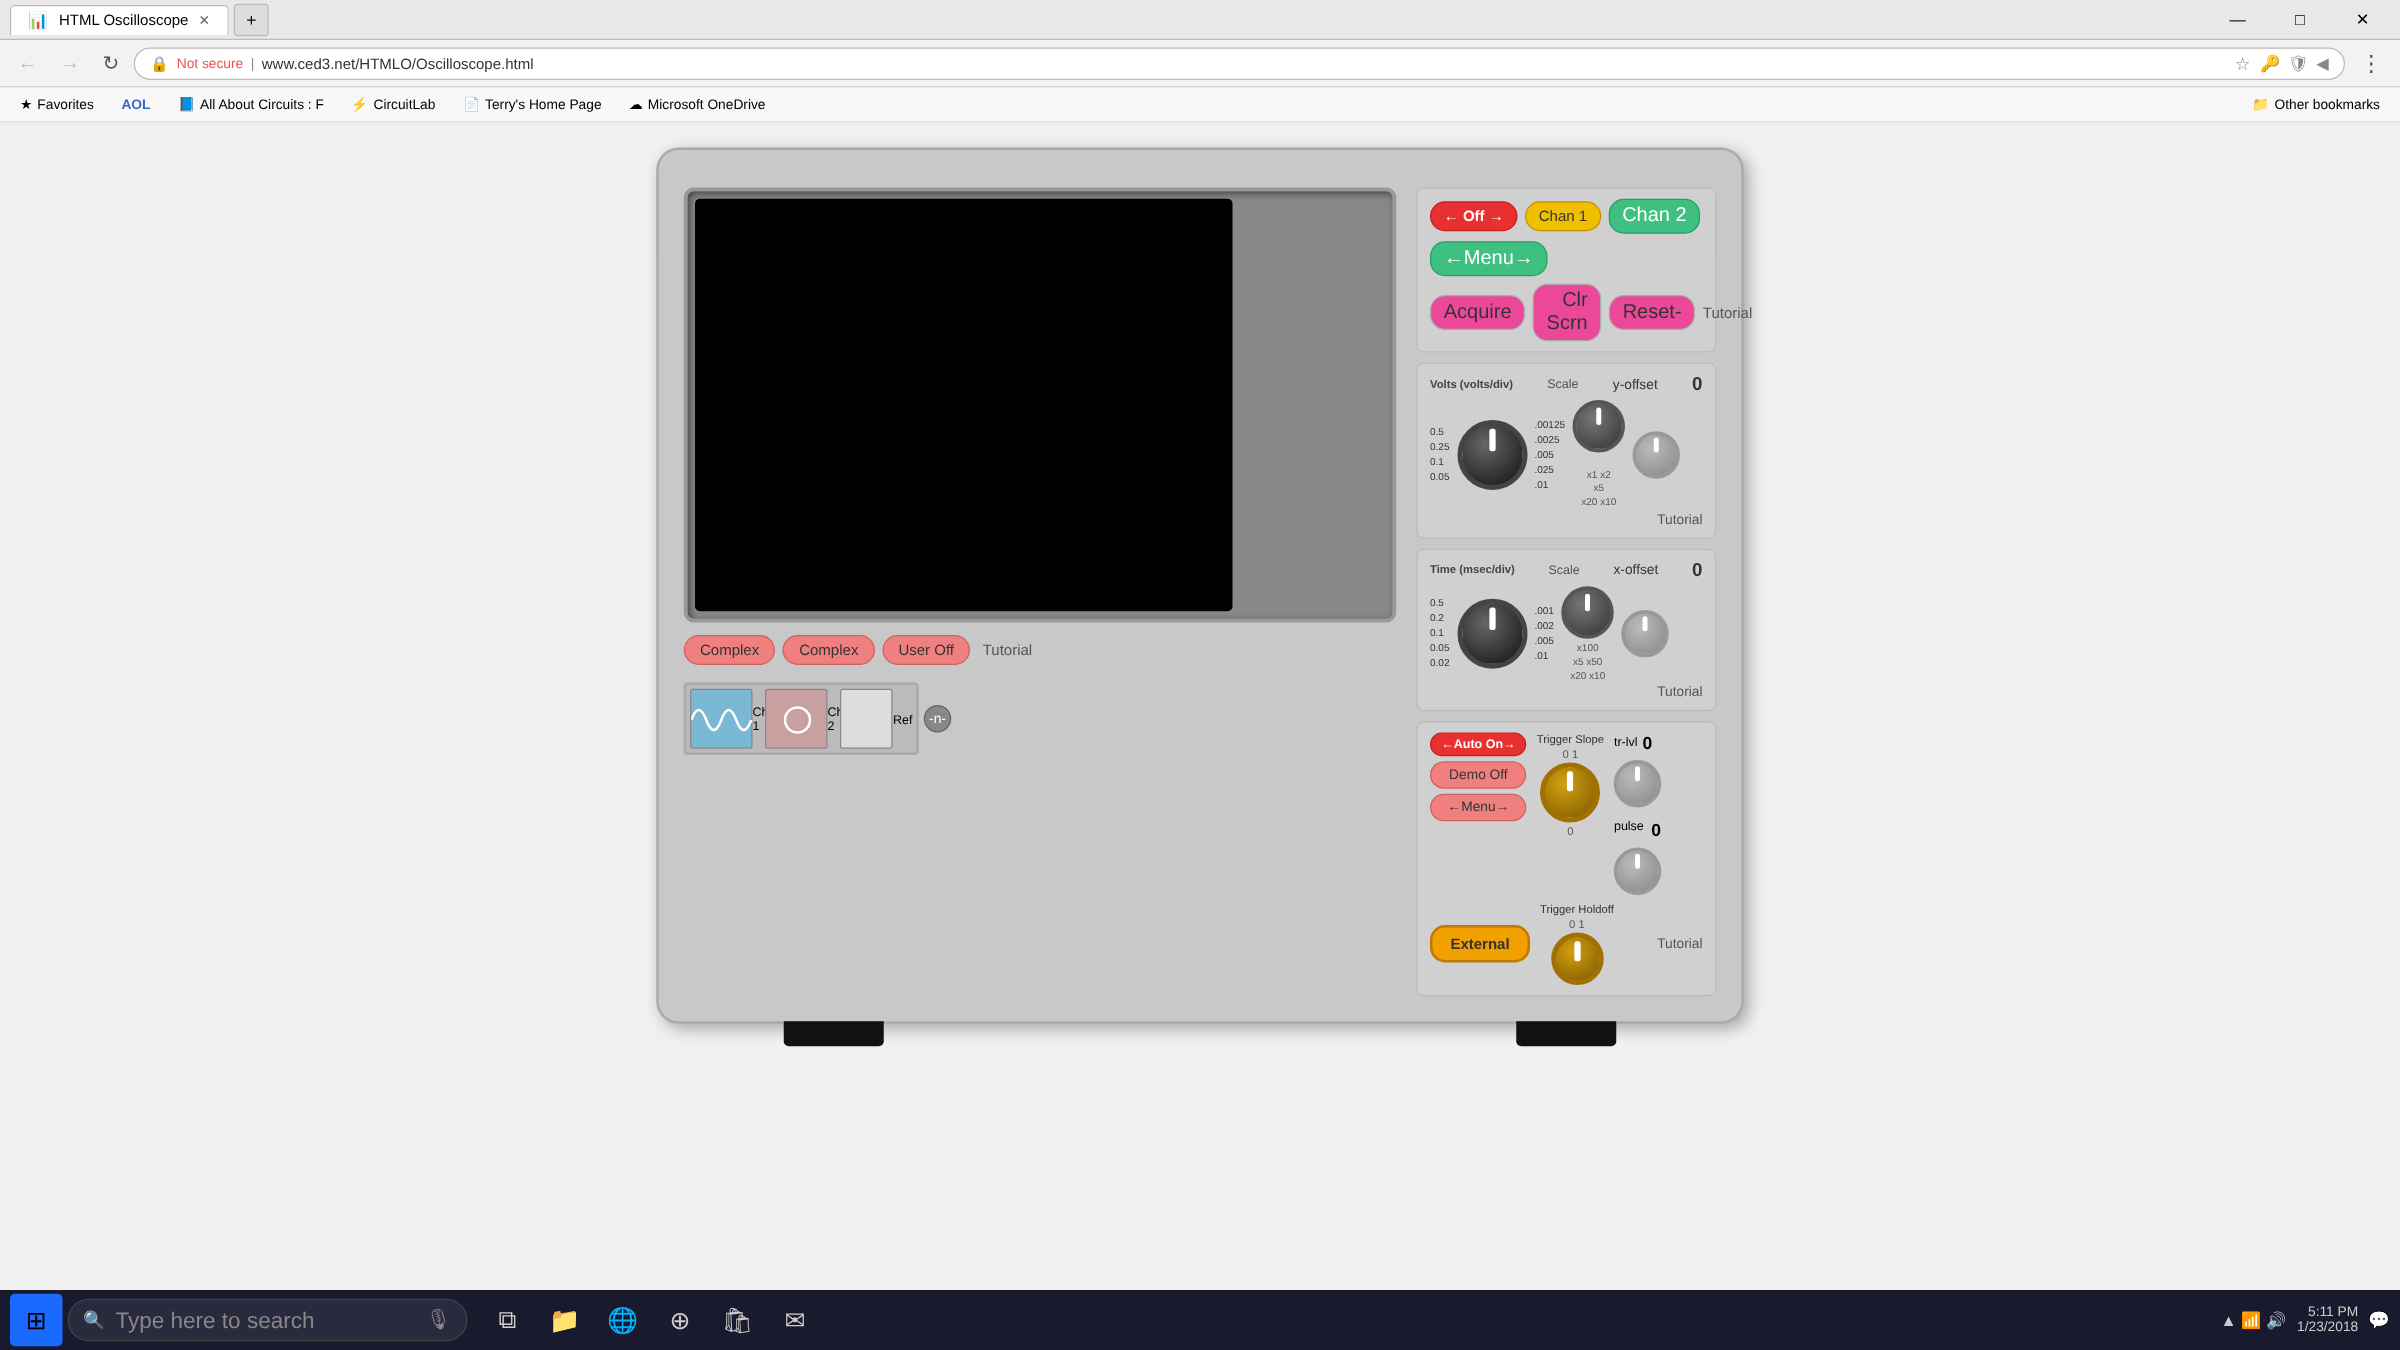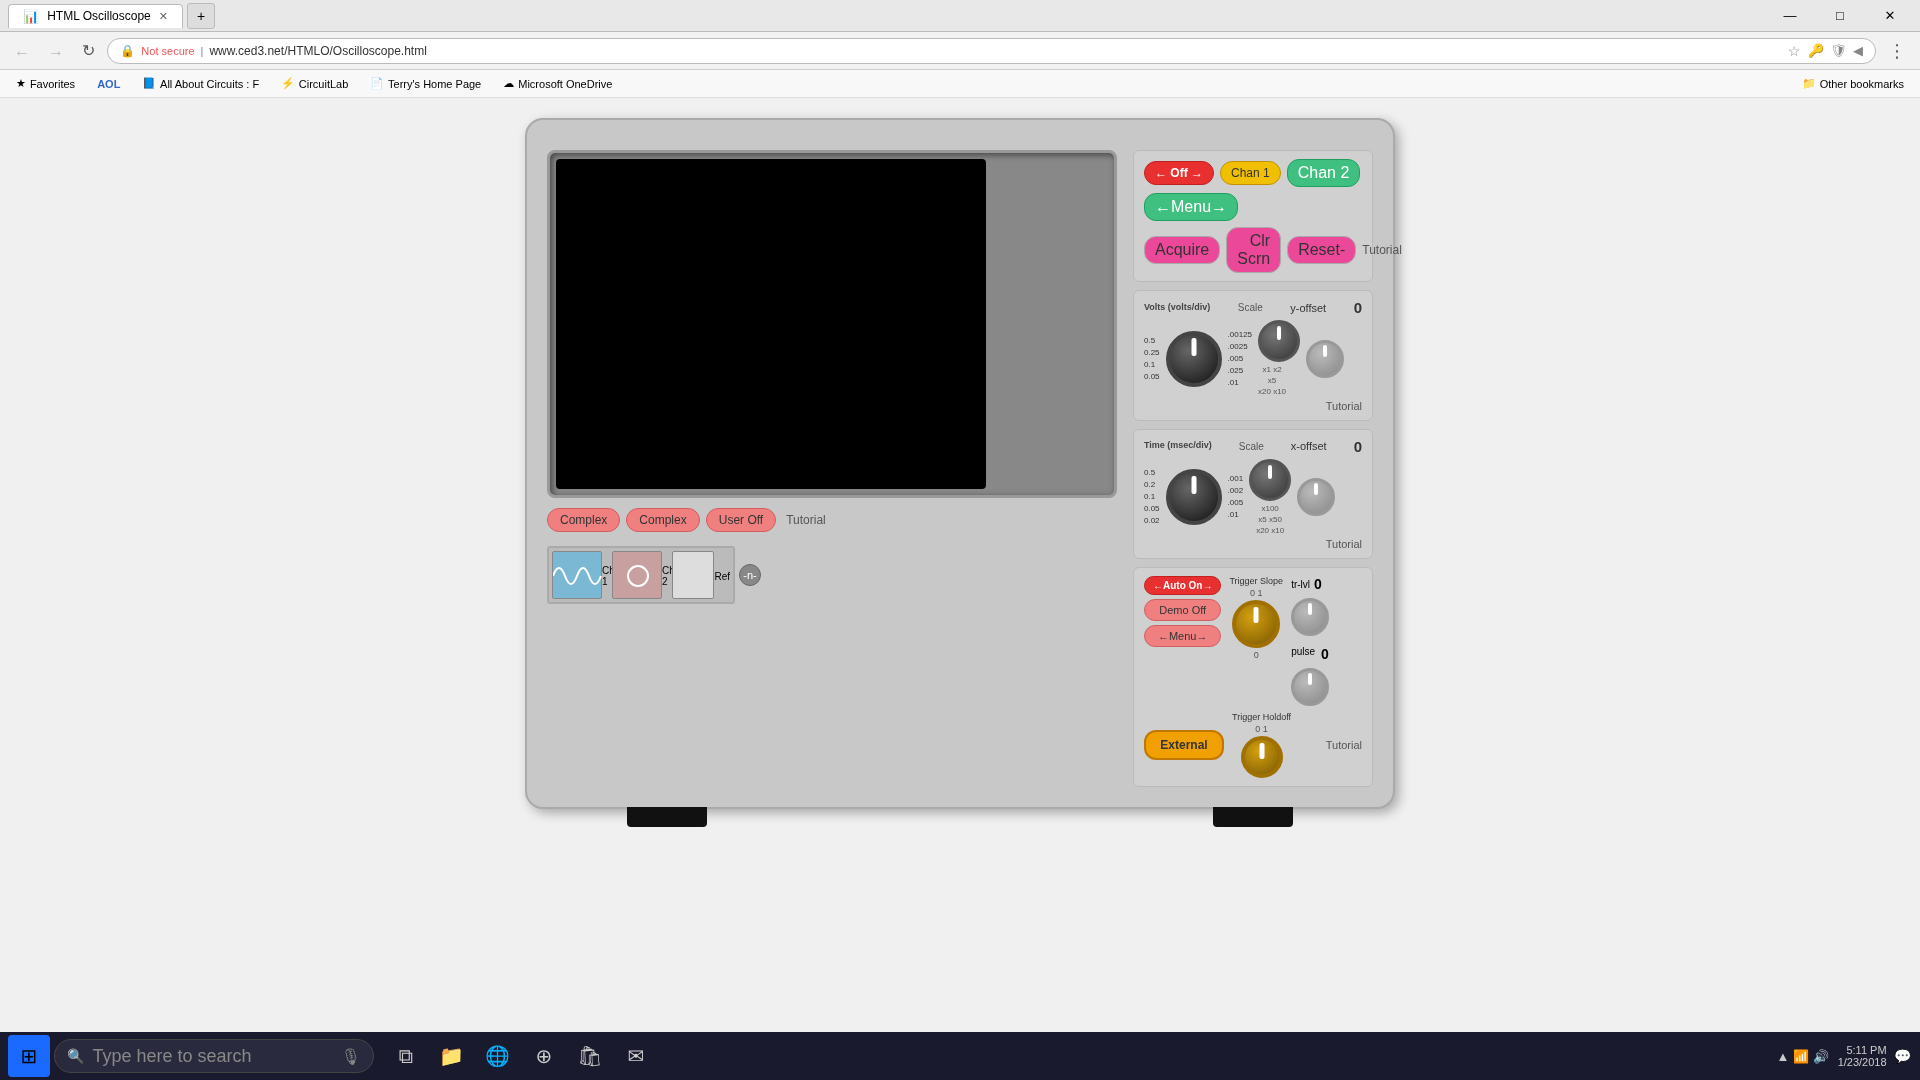--- a/index.html
+++ b/index.html
@@ -565,21 +565,21 @@
             <div class="knob-large" style="cursor:pointer;"></div>
 
             <div class="scale-labels">
               <div>.00125</div>
               <div>.0025</div>
               <div>.005</div>
               <div>.025</div>
               <div>.01</div>
             </div>
 
-            <div style="display:flex; flex-direction:column; align-items:flex-start; gap:2px;">
+            <div style="display:flex; flex-direction:column; align-items:center; gap:12px;">
               <div class="knob-medium" style="cursor:pointer;"></div>
               <div style="font-size:8px; color:#555; text-align:center; line-height:1.4;">
                 <div>x1 x2</div>
                 <div>x5</div>
                 <div>x20 x10</div>
               </div>
             </div>
 
             <div class="knob-small-gray" style="cursor:pointer;"></div>
           </div>

